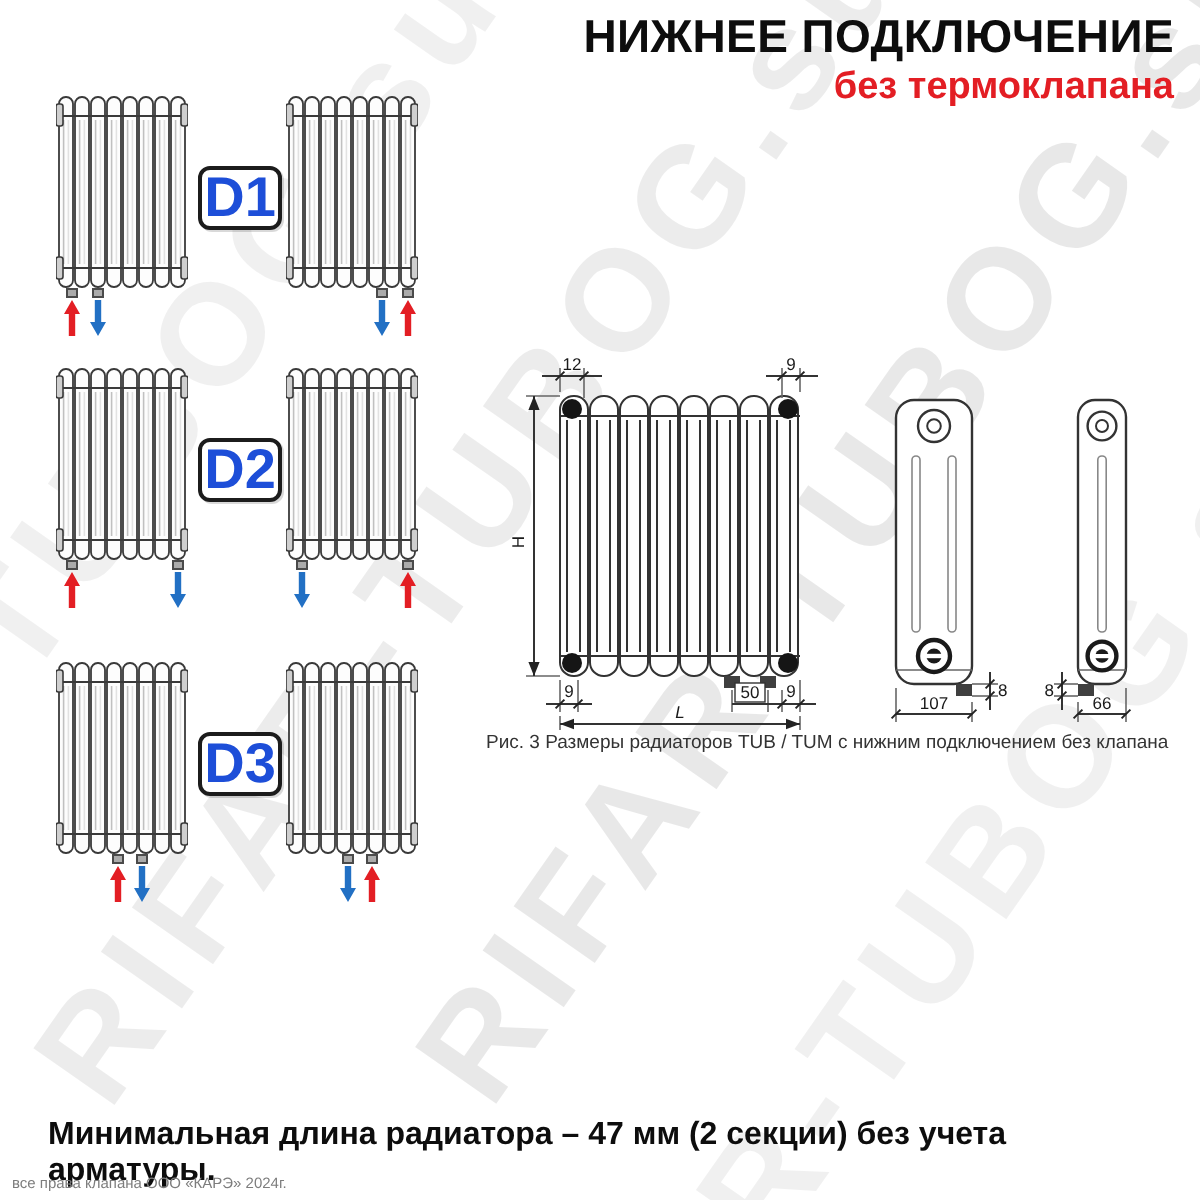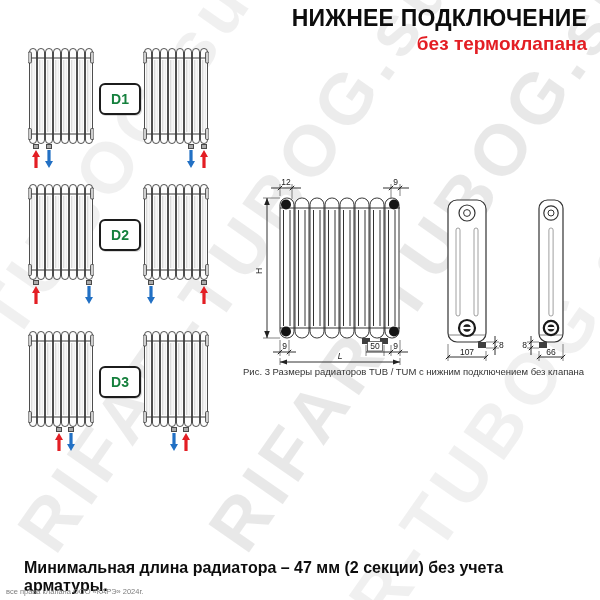--- a/index.html
+++ b/index.html
@@ -19,21 +19,21 @@
   .title-block{position:absolute;top:5px;right:13px;text-align:right;}
   .title-main{font-size:23px;font-weight:800;color:#0d0d0d;letter-spacing:.2px;}
   .title-sub{font-size:19px;font-weight:800;color:var(--red);margin-top:1px;}
   
   .scheme-row{position:absolute;left:0;width:240px;height:150px;}
   .rad-wrap{position:absolute;width:66px;height:126px;}
   svg.rad{position:absolute;left:0;top:0;}
   .scheme-label{position:absolute;left:99px;top:36px;width:38px;height:28px;
       border:2px solid #1c1c1c;border-radius:6px;background:#fff;
       display:flex;align-items:center;justify-content:center;
-      font-size:14px;font-weight:700;color:#15803d;box-shadow:1px 1px 0 rgba(0,0,0,.15);}
+      font-size:28px;font-weight:700;color:#1d4ed8;box-shadow:1px 1px 0 rgba(0,0,0,.15);}
   .arrow{position:absolute;top:97px;width:10px;display:flex;flex-direction:column;align-items:center;}
   .arrow .stub{width:6px;height:5px;background:#ababab;border:1px solid #4a4a4a;box-sizing:border-box;margin-bottom:1px;}
   .arrow.red{color:var(--red);}
   .arrow.blue{color:var(--blue);}
   .arrow svg.down{transform:scaleY(-1);}
   
   .figure-block{position:absolute;left:0;top:0;}
   svg.draw{position:absolute;left:243px;top:176px;}
   svg.draw line{stroke:#333;stroke-width:1;}
   svg.draw line.thin{stroke:#666;stroke-width:.8;}

